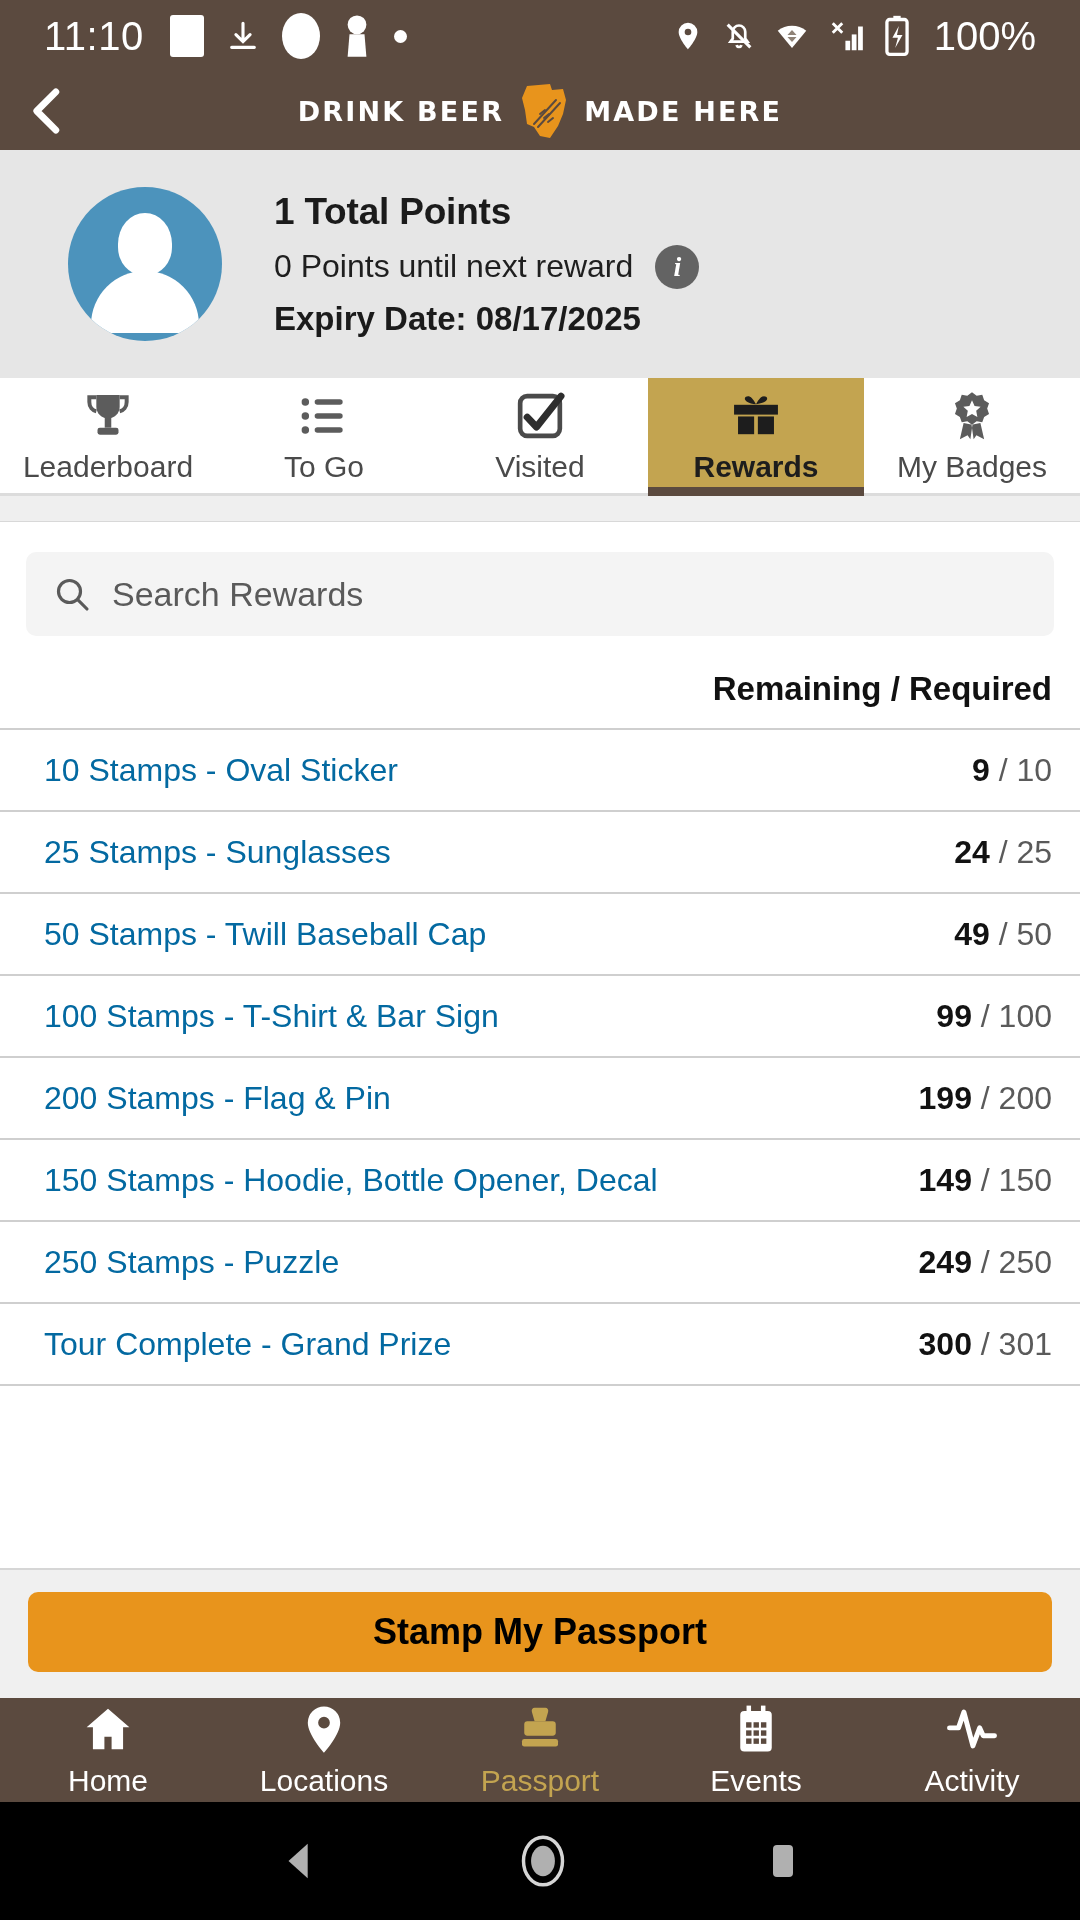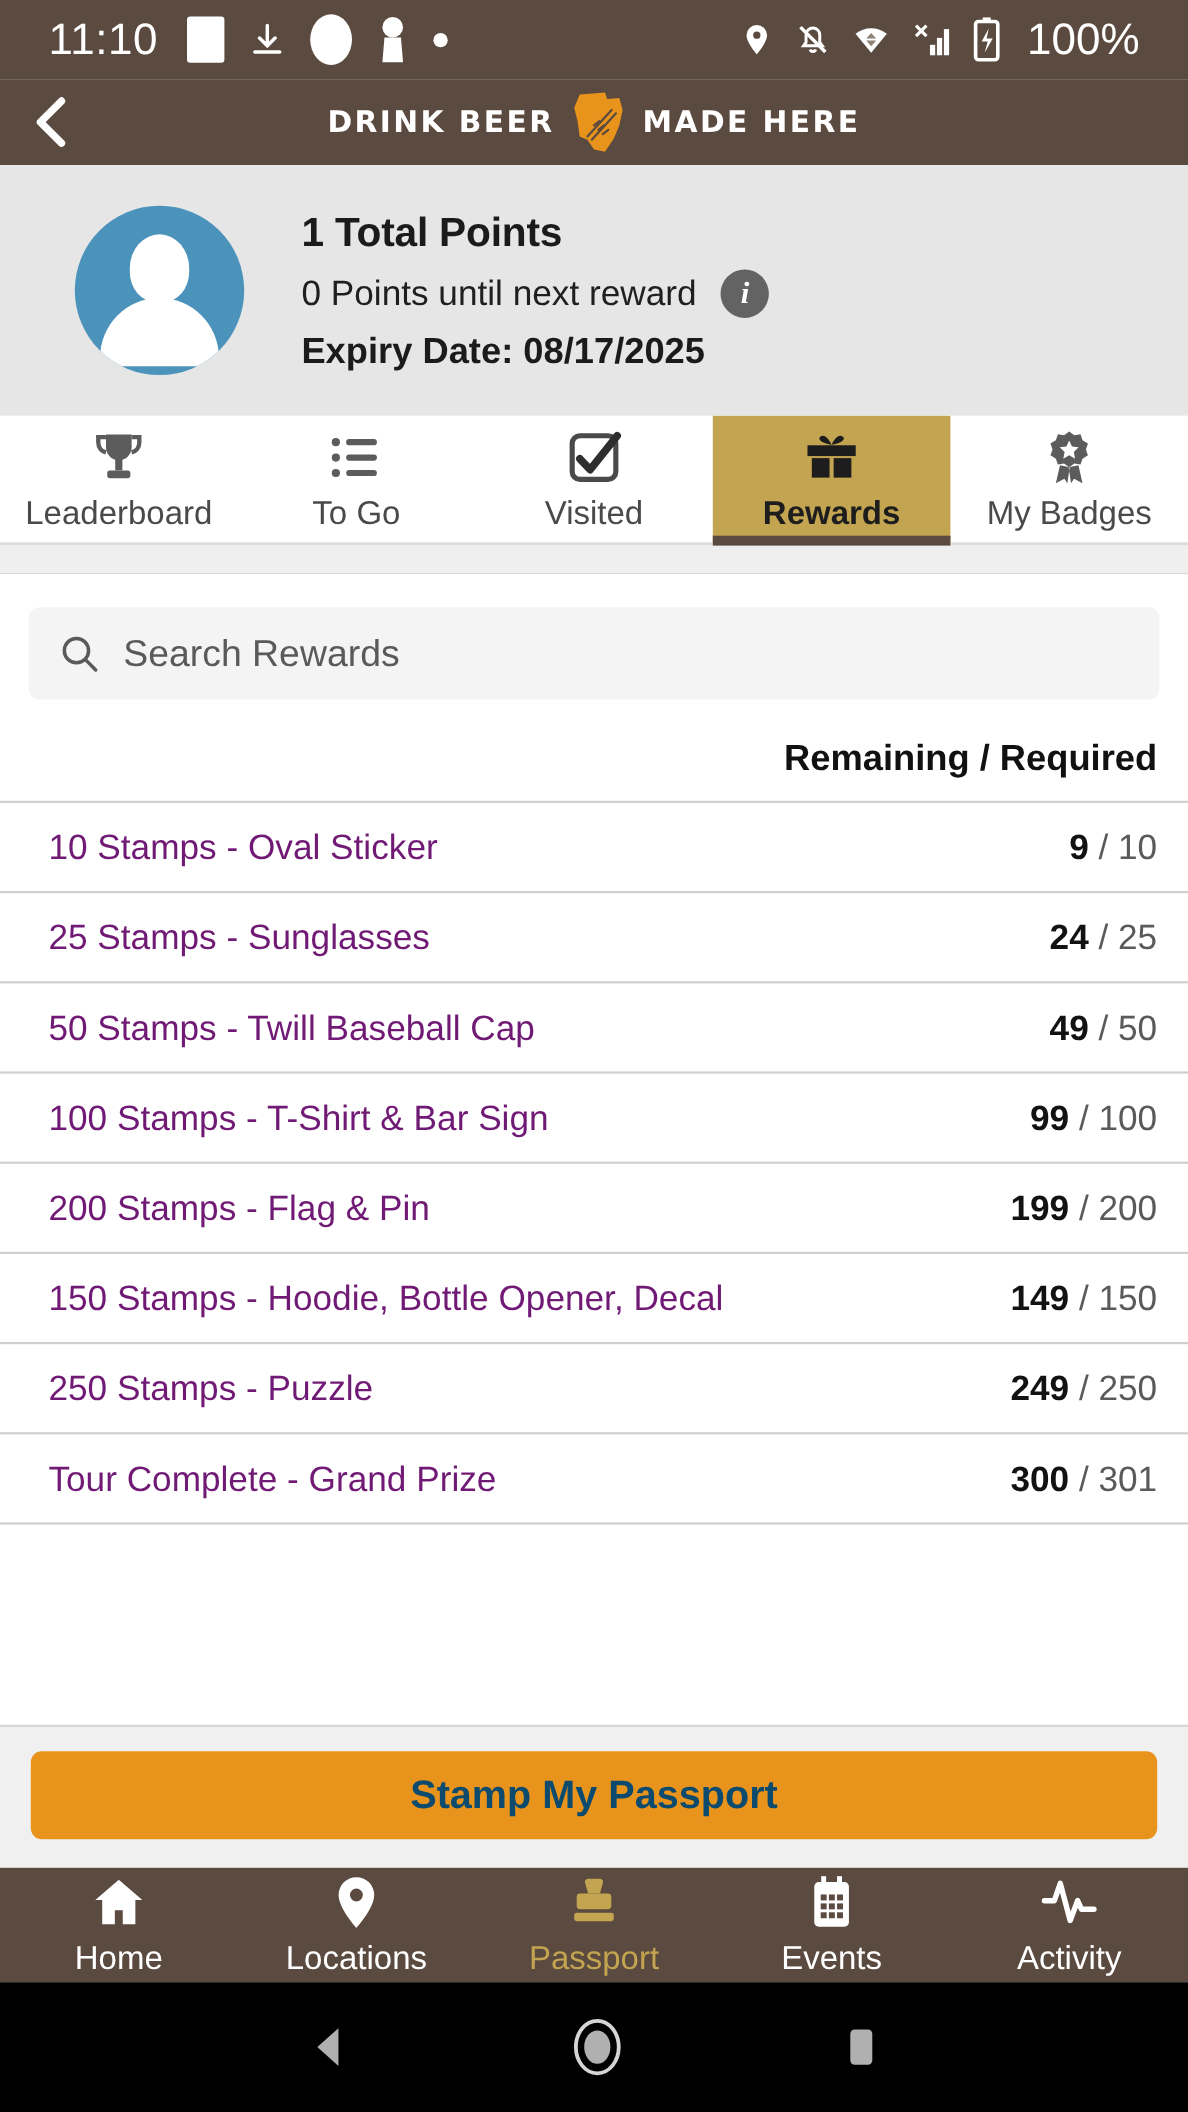--- a/index.html
+++ b/index.html
@@ -109,31 +109,31 @@
   .colhead {
     display:flex; justify-content:flex-end; padding:34px 28px 20px 0;
     font-size:33px; font-weight:700; color:#111;
   }
 
   .rowlist { border-top:2px solid #cfcfcf; }
   .row {
     height:82px; display:flex; align-items:center; justify-content:space-between;
     padding:0 28px 0 44px; border-bottom:2px solid #cfcfcf; cursor:pointer;
   }
-  .row .rname { font-size:32px; color:#701a75; }
+  .row .rname { font-size:32px; color:#0369a1; }
   .row .rval { font-size:32px; color:#5a5a5a; white-space:nowrap; }
   .row .rval b { font-weight:700; color:#121212; }
 
   
   .ctawrap {
     flex:0 0 auto; background:#F0F0F0; padding:22px 28px 26px 28px;
     border-top:2px solid #d6d6d6;
   }
   .cta {
-    height:80px; background:#E8941C; border-radius:10px; color:#0c4a6e;
+    height:80px; background:#E8941C; border-radius:10px; color:#000000;
     display:flex; align-items:center; justify-content:center;
     font-size:36px; font-weight:700; cursor:pointer;
   }
 
   
   .bottomnav {
     flex:0 0 auto; height:104px; background:#5B4A3F; display:flex;
   }
   .bn {
     flex:1 1 0; display:flex; flex-direction:column;

